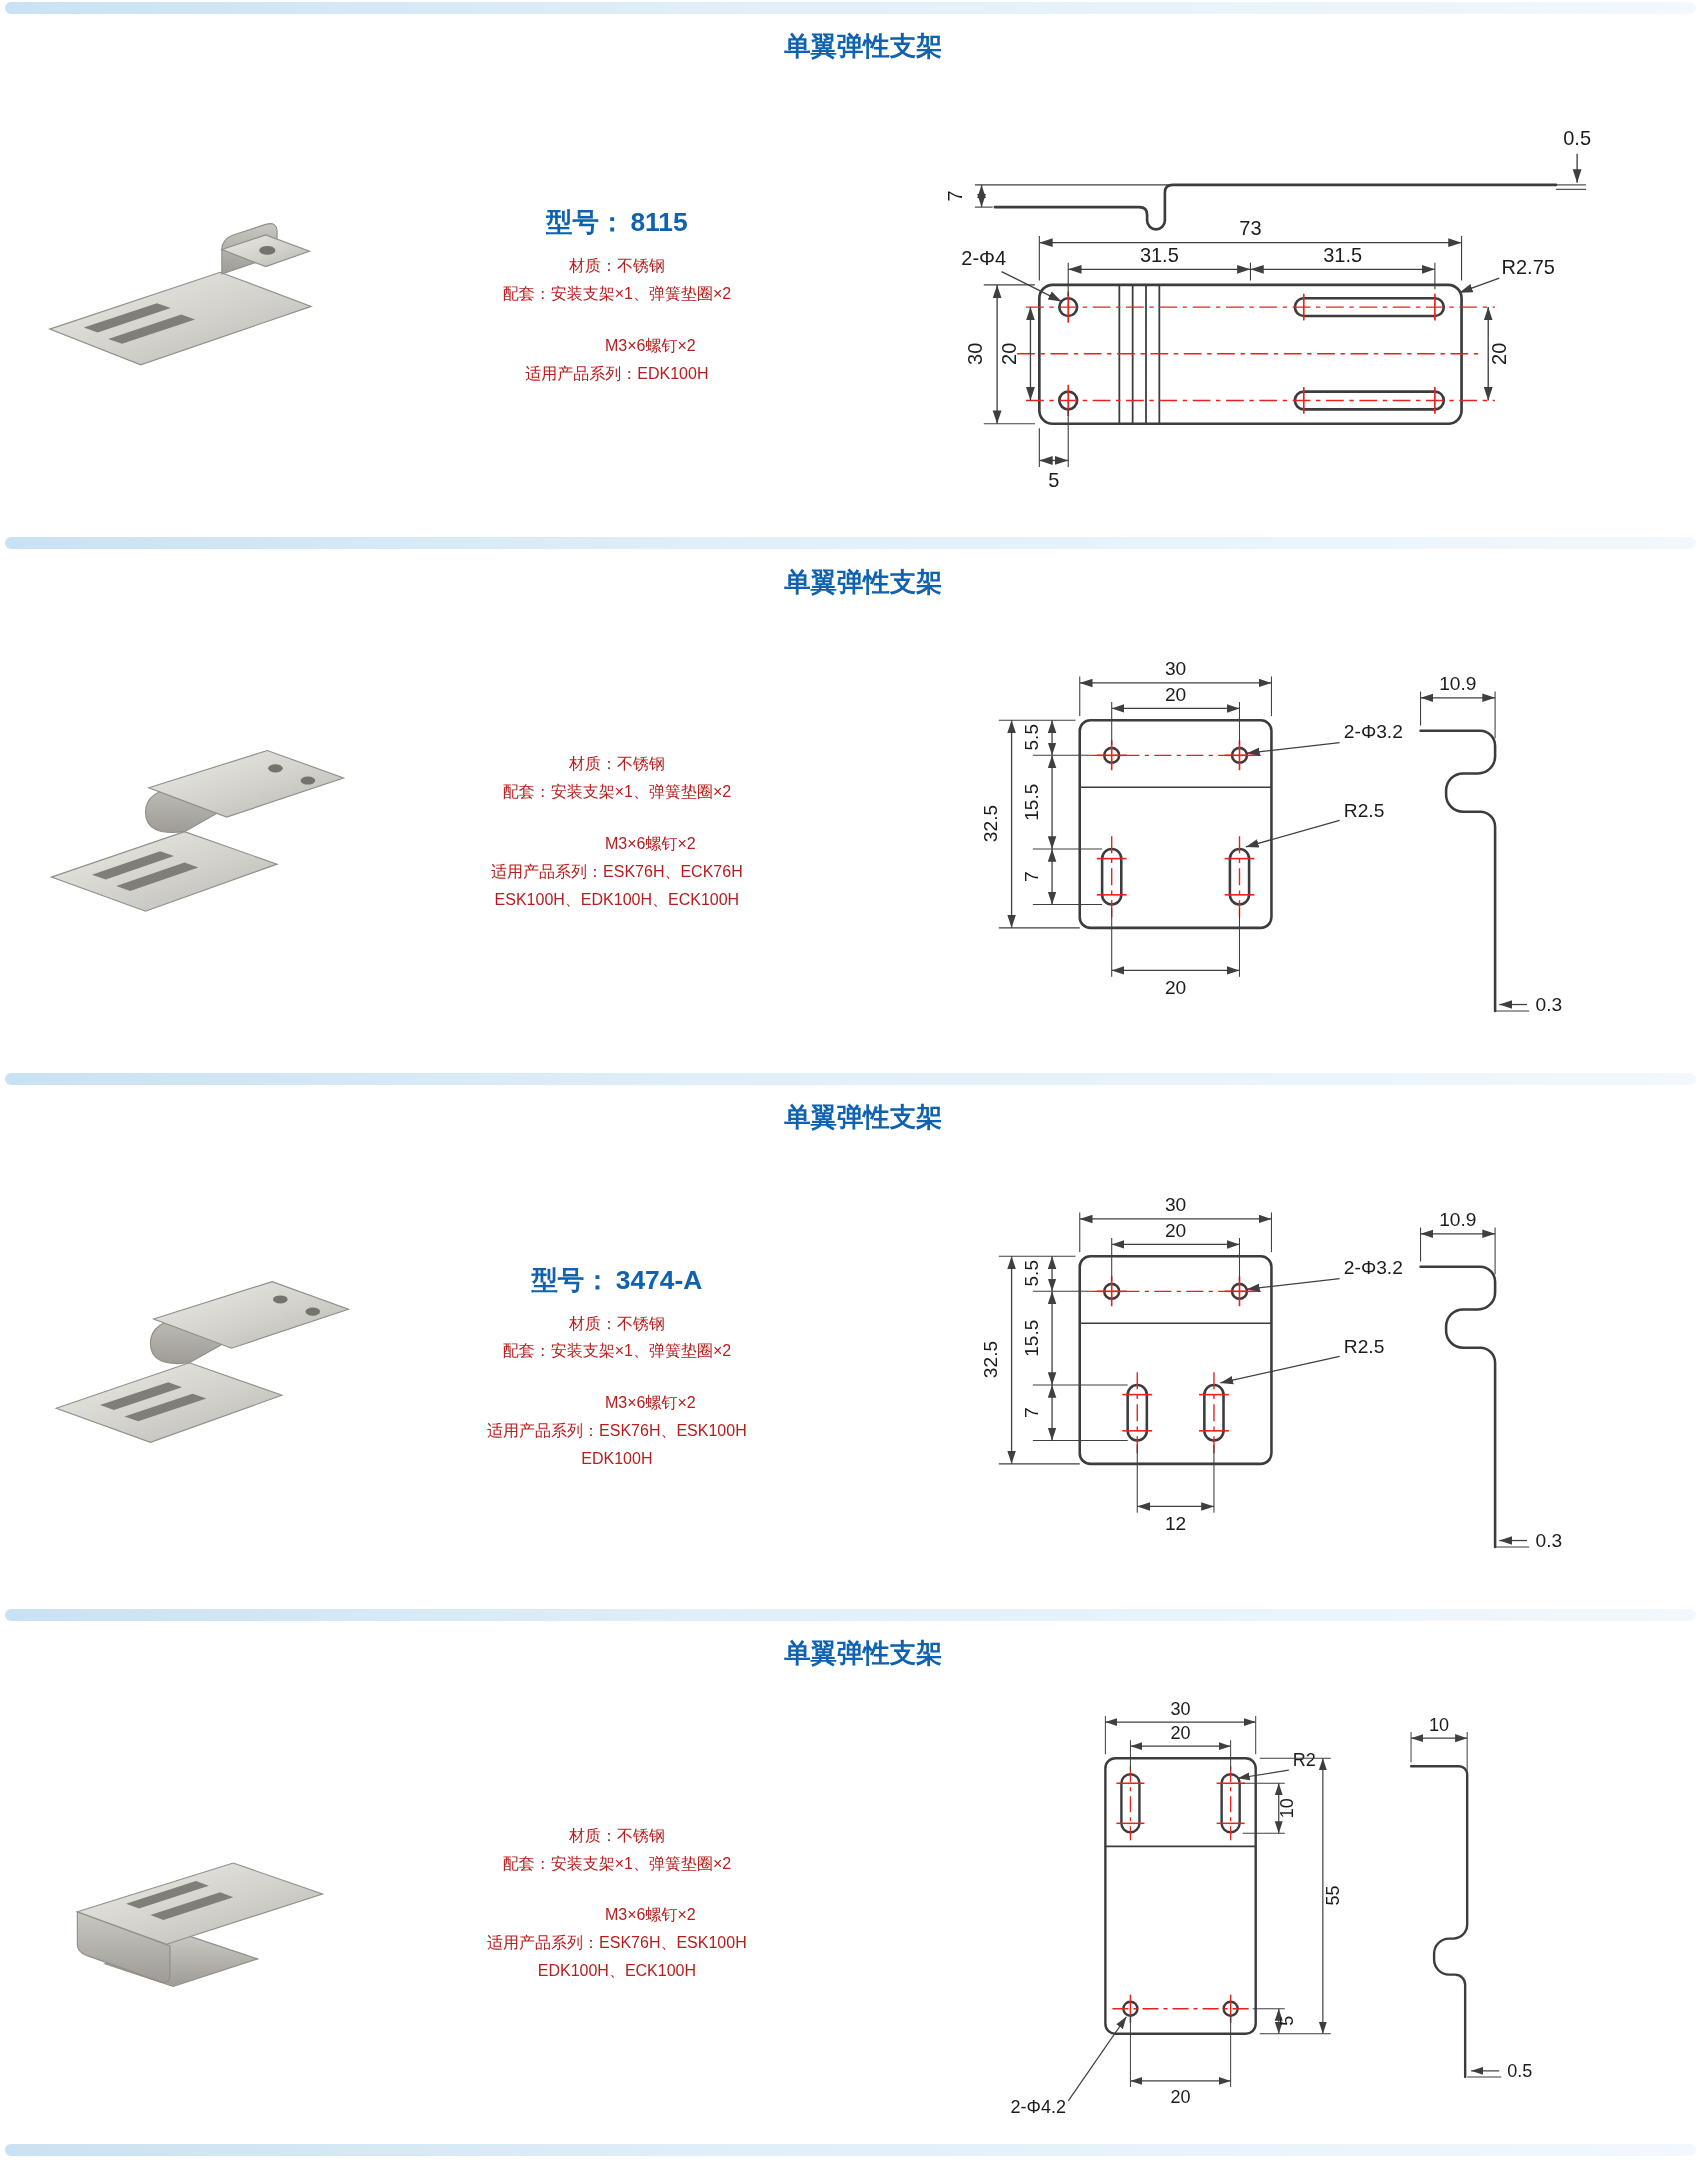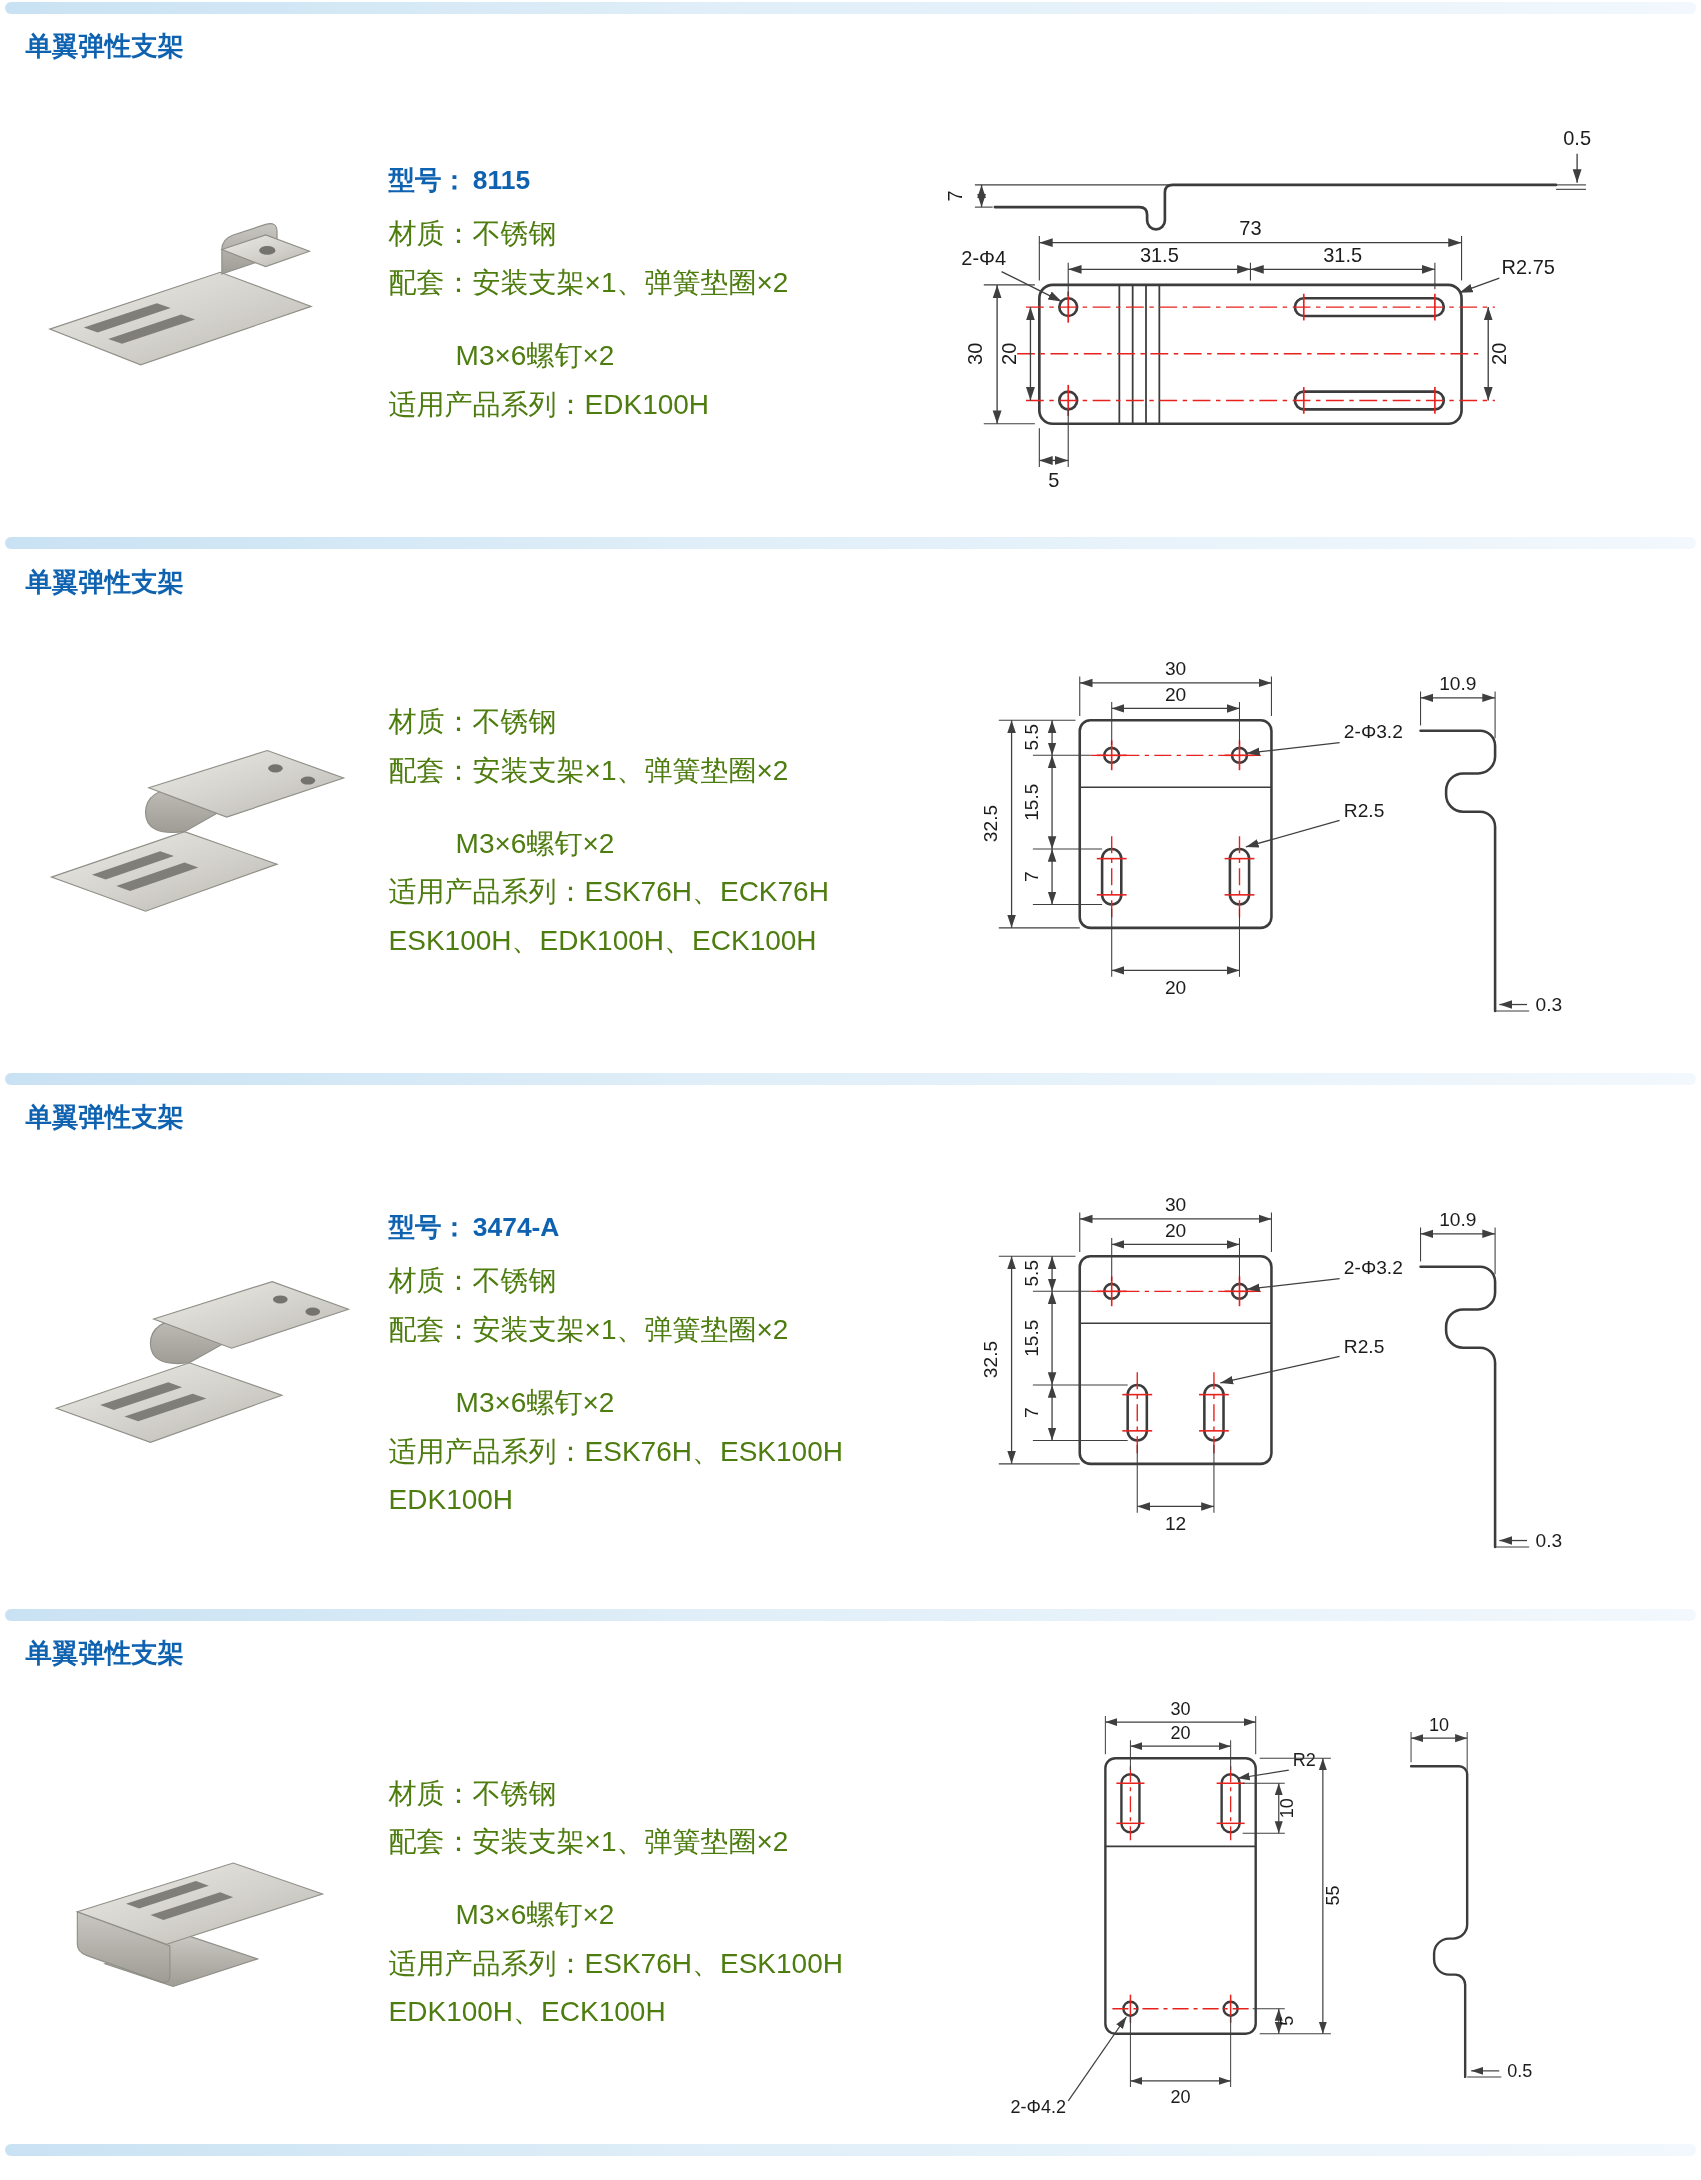--- a/index.html
+++ b/index.html
@@ -1,31 +1,31 @@
 <!DOCTYPE html>
 <html style="font-size:13.6px"><head>
 <meta charset="utf-8">
 <style>
   * { margin:0; padding:0; box-sizing:border-box; }
   html,body { background:#ffffff; }
   body { width:1701px; font-family:"Liberation Sans","DejaVu Sans",sans-serif; color:#1a1a1a; }
 
   .strip { height:12px; margin:1.7px 5.1px; border-radius:6.8px;
            background:linear-gradient(90deg,#c9e2f3 0%,#dfeef8 40%,#f2f8fd 100%); }
-  .product-section { background:#ffffff; }
+  .product-section { background:#ffffff;text-align:center; }
   .section-title { font-size:26.4px; font-weight:700; color:#0f62b0; padding:13.6px 0 1.7px 25.6px; }
   .section-body { display:flex; align-items:center; min-height:470px; padding:3.4px 24px 12px 10.2px; }
 
   .photo-col { width:375px; display:flex; justify-content:center; align-items:center; }
   .photo-col svg { width:341px; height:auto; }
 
   .specs-col { width:460px; padding-left:3.4px; }
   .model-row { font-size:26.4px; font-weight:700; color:#0f62b0; margin-bottom:12px; }
   .model-row .val { margin-left:5.1px;margin-top:25px; }
-  .spec-row { font-size:28px; color:#4d7c0f; line-height:1.74; }
+  .spec-row { font-size:16px; color:#b91c1c; line-height:1.74; }
   .spec-indent { padding-left:67px;margin-top:24px; }
 
   .drawing-col { flex:1; display:flex; justify-content:center; align-items:center; }
 
   
   .pl  { fill:none; stroke:#3c3c3c; stroke-width:2.4; stroke-linecap:round; stroke-linejoin:round; }
   .pl2 { fill:none; stroke:#3c3c3c; stroke-width:1.6; }
   .dl  { stroke:#3f3f3f; stroke-width:1.2; fill:none; }
   .ext { stroke:#3f3f3f; stroke-width:1; }
   .cl  { stroke:#e8211d; stroke-width:1.3; stroke-dasharray:16 5 4 5; }

